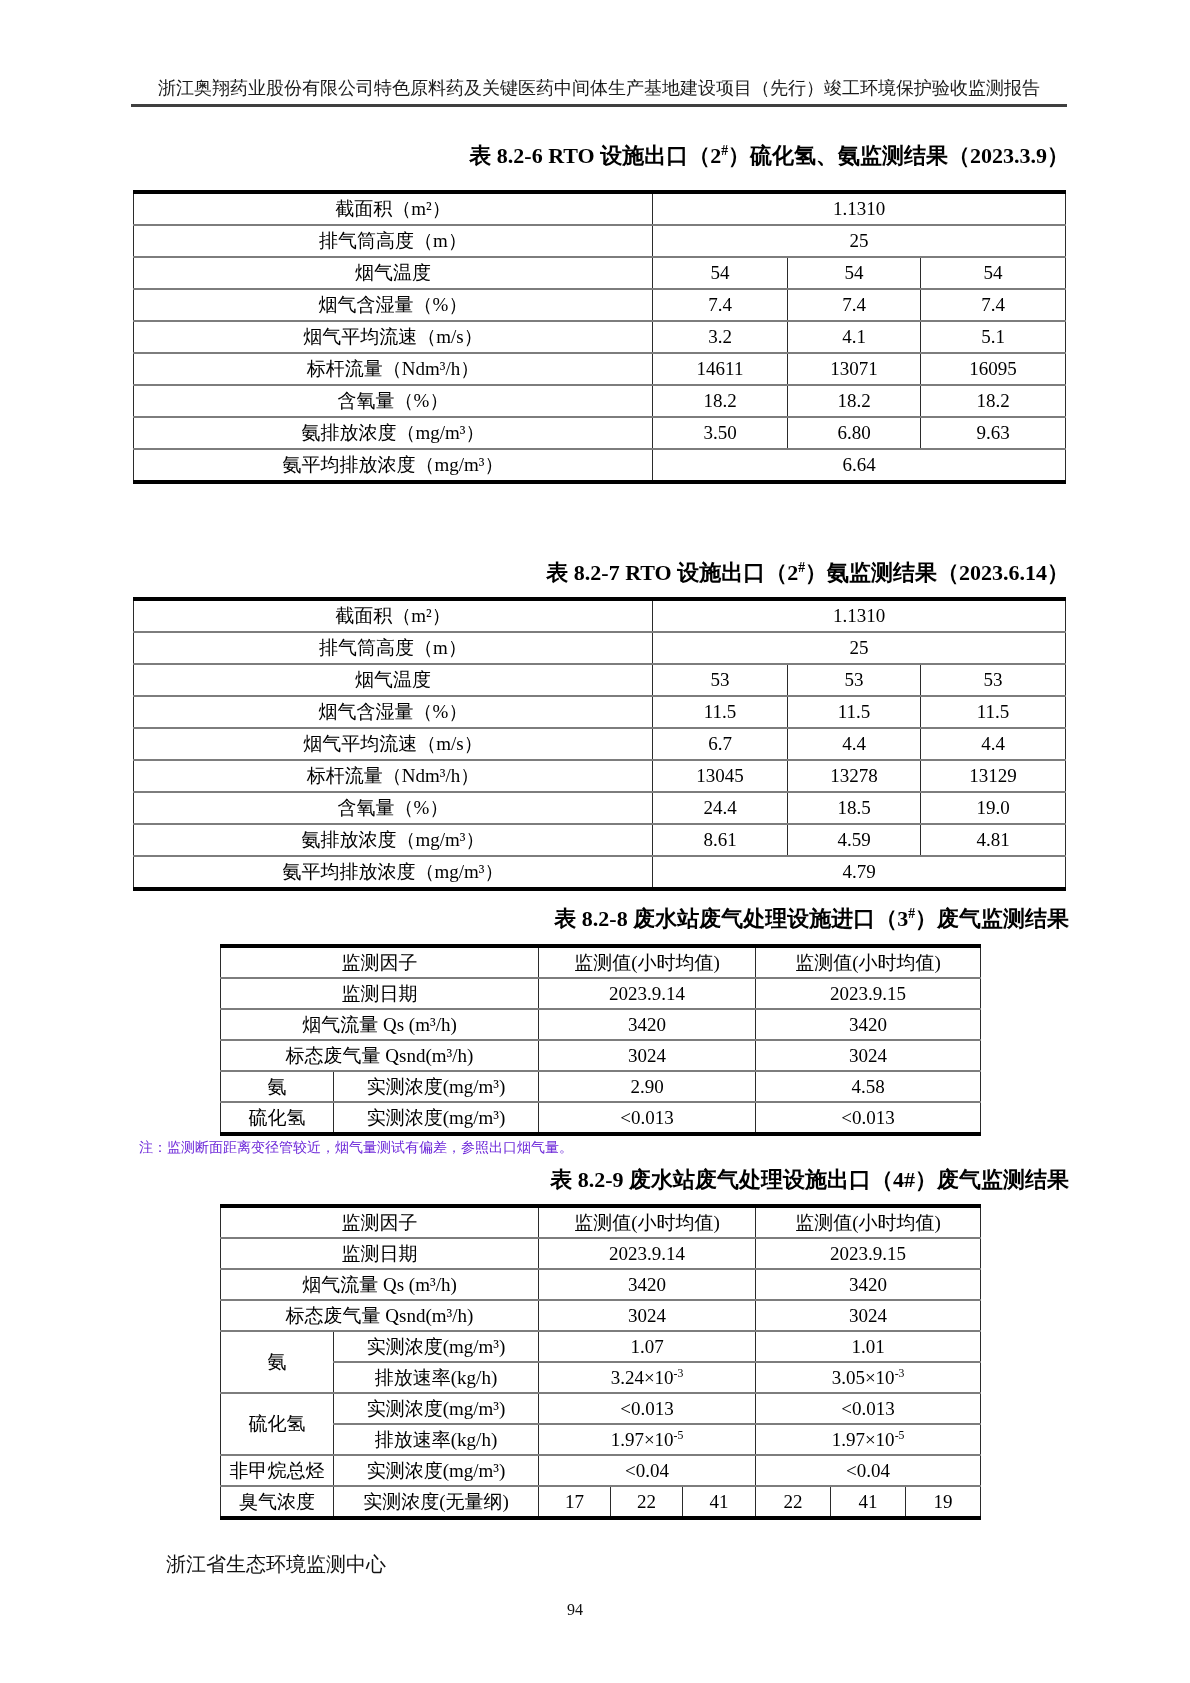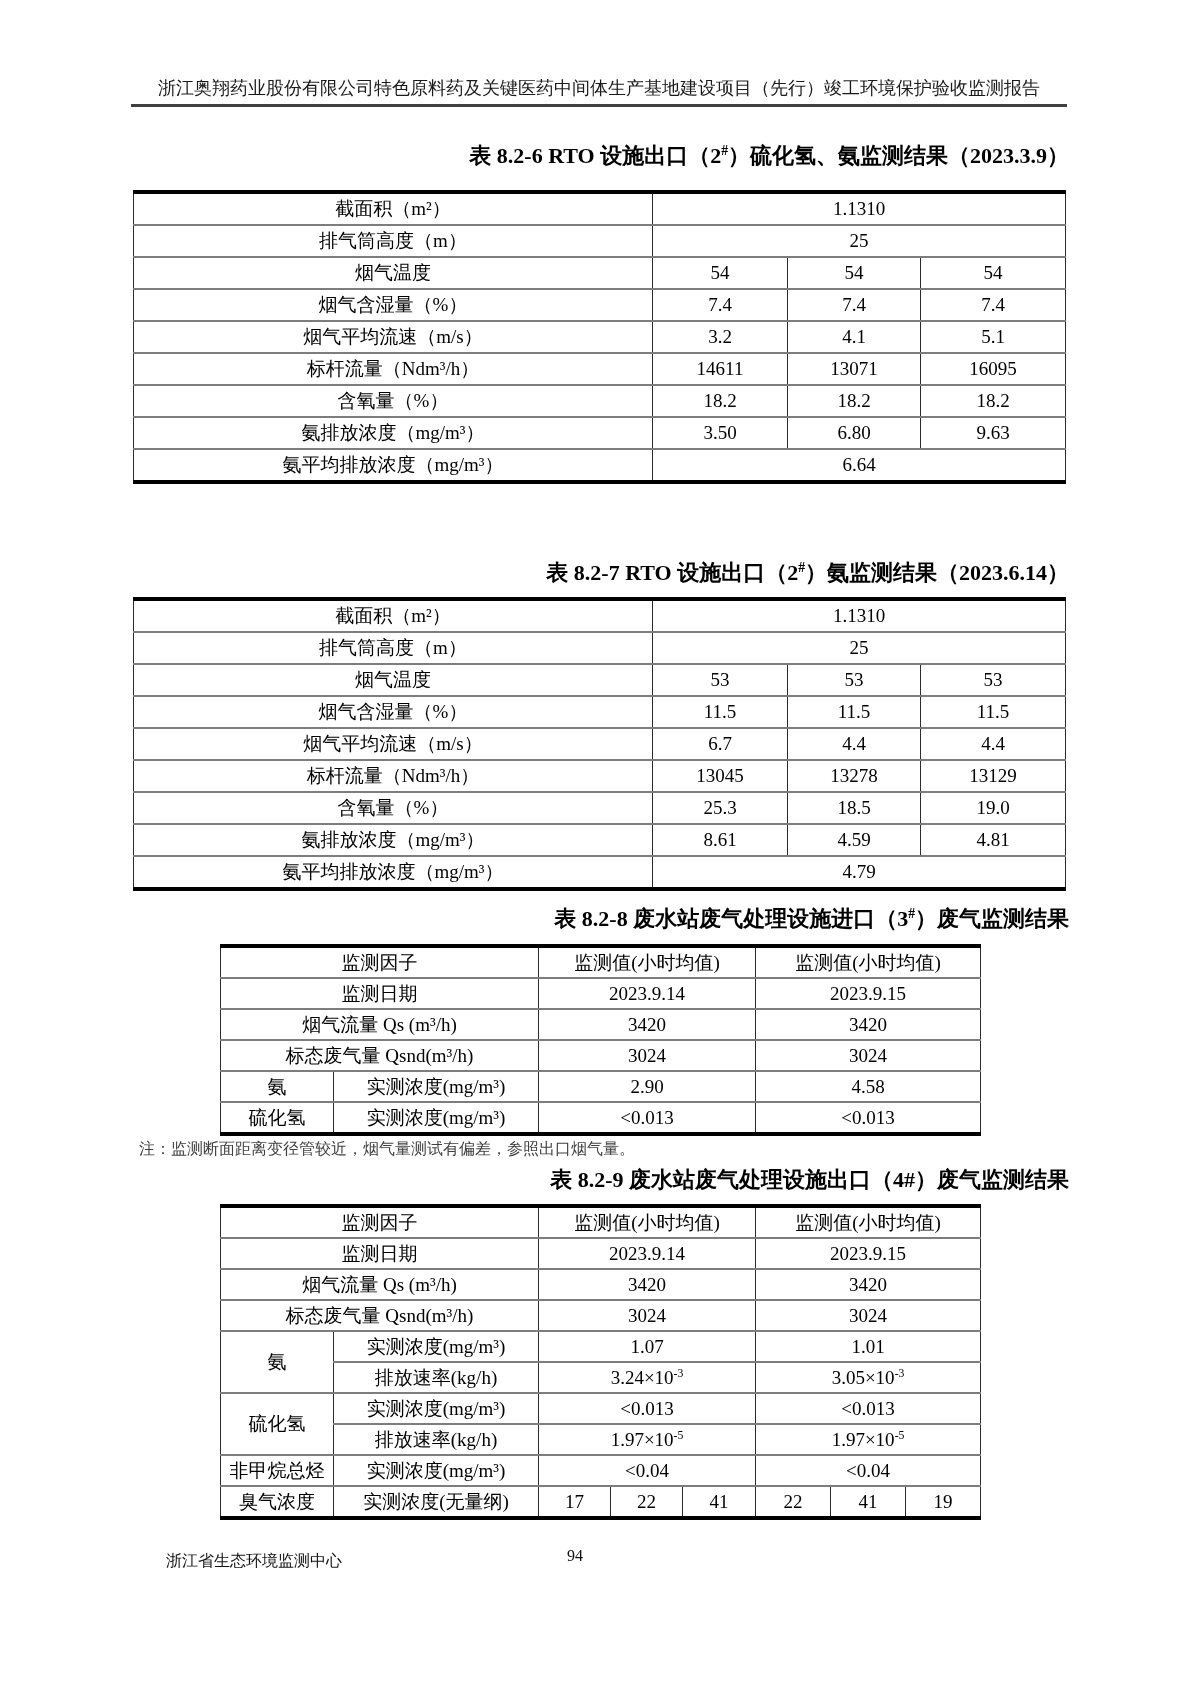--- a/index.html
+++ b/index.html
@@ -16,45 +16,45 @@
   }
   .tbl-title{
     position:absolute;left:129px;width:940px;text-align:right;
     font-weight:bold;font-size:22px;white-space:nowrap;
   }
   #title0{top:141px;}
   #title1{top:558px;}
   #title2{top:904px;}
   #title3{top:1165px;}
   .note{
-    position:absolute;top:1139px;left:139px;font-size:16px;white-space:nowrap;color:#404040;
+    position:absolute;top:1139px;left:139px;font-size:14px;white-space:nowrap;color:#6d28d9;
   }
   table.dtable{
     position:absolute;border-collapse:collapse;table-layout:fixed;
     border-left:1.5px solid #2b2b2b;border-right:1.5px solid #2b2b2b;
     border-top:4px solid #000;border-bottom:4px solid #000;
   }
   #table0{top:190px;left:133px;width:932px;}
   #table1{top:597px;left:133px;width:932px;}
   #table2{top:944px;left:220px;width:760px;}
   #table3{top:1204px;left:220px;width:760px;}
   table.dtable td{
     padding:0;text-align:center;vertical-align:middle;
     font-size:19px;line-height:1.05;
     border-left:1.5px solid #2b2b2b;border-right:1.5px solid #2b2b2b;
     border-top:2px solid #7d7d7d;border-bottom:2px solid #7d7d7d;
   }
   #table0 td,#table1 td{height:30px;}
   #table2 td,#table3 td{height:29px;}
   sup{font-size:0.62em;vertical-align:super;line-height:0;}
   .footer-org{
-    position:absolute;top:1551px;left:166px;font-size:16px;color:#111;white-space:nowrap;
+    position:absolute;top:1551px;left:166px;font-size:20px;color:#111;white-space:nowrap;
   }
   .footer-page{
-    position:absolute;top:1547px;left:133px;width:884px;text-align:center;font-size:16px;color:#111;
+    position:absolute;top:1601px;left:133px;width:884px;text-align:center;font-size:16px;color:#111;
   }
 </style>
 </head>
 <body>
 
 <div class="doc-header">浙江奥翔药业股份有限公司特色原料药及关键医药中间体生产基地建设项目（先行）竣工环境保护验收监测报告</div>
 <div class="header-rule"></div>
 
 <div class="tbl-title" id="title0">表 8.2-6 RTO 设施出口（2<sup>#</sup>）硫化氢、氨监测结果（2023.3.9）</div>
 <table class="dtable" id="table0">
@@ -152,21 +152,21 @@
         <td>4.4</td>
       </tr>
       <tr>
         <td>标杆流量（Ndm³/h）</td>
         <td>13045</td>
         <td>13278</td>
         <td>13129</td>
       </tr>
       <tr>
         <td>含氧量（%）</td>
-        <td>25.3</td>
+        <td>24.4</td>
         <td>18.5</td>
         <td>19.0</td>
       </tr>
       <tr>
         <td>氨排放浓度（mg/m³）</td>
         <td>8.61</td>
         <td>4.59</td>
         <td>4.81</td>
       </tr>
       <tr>

